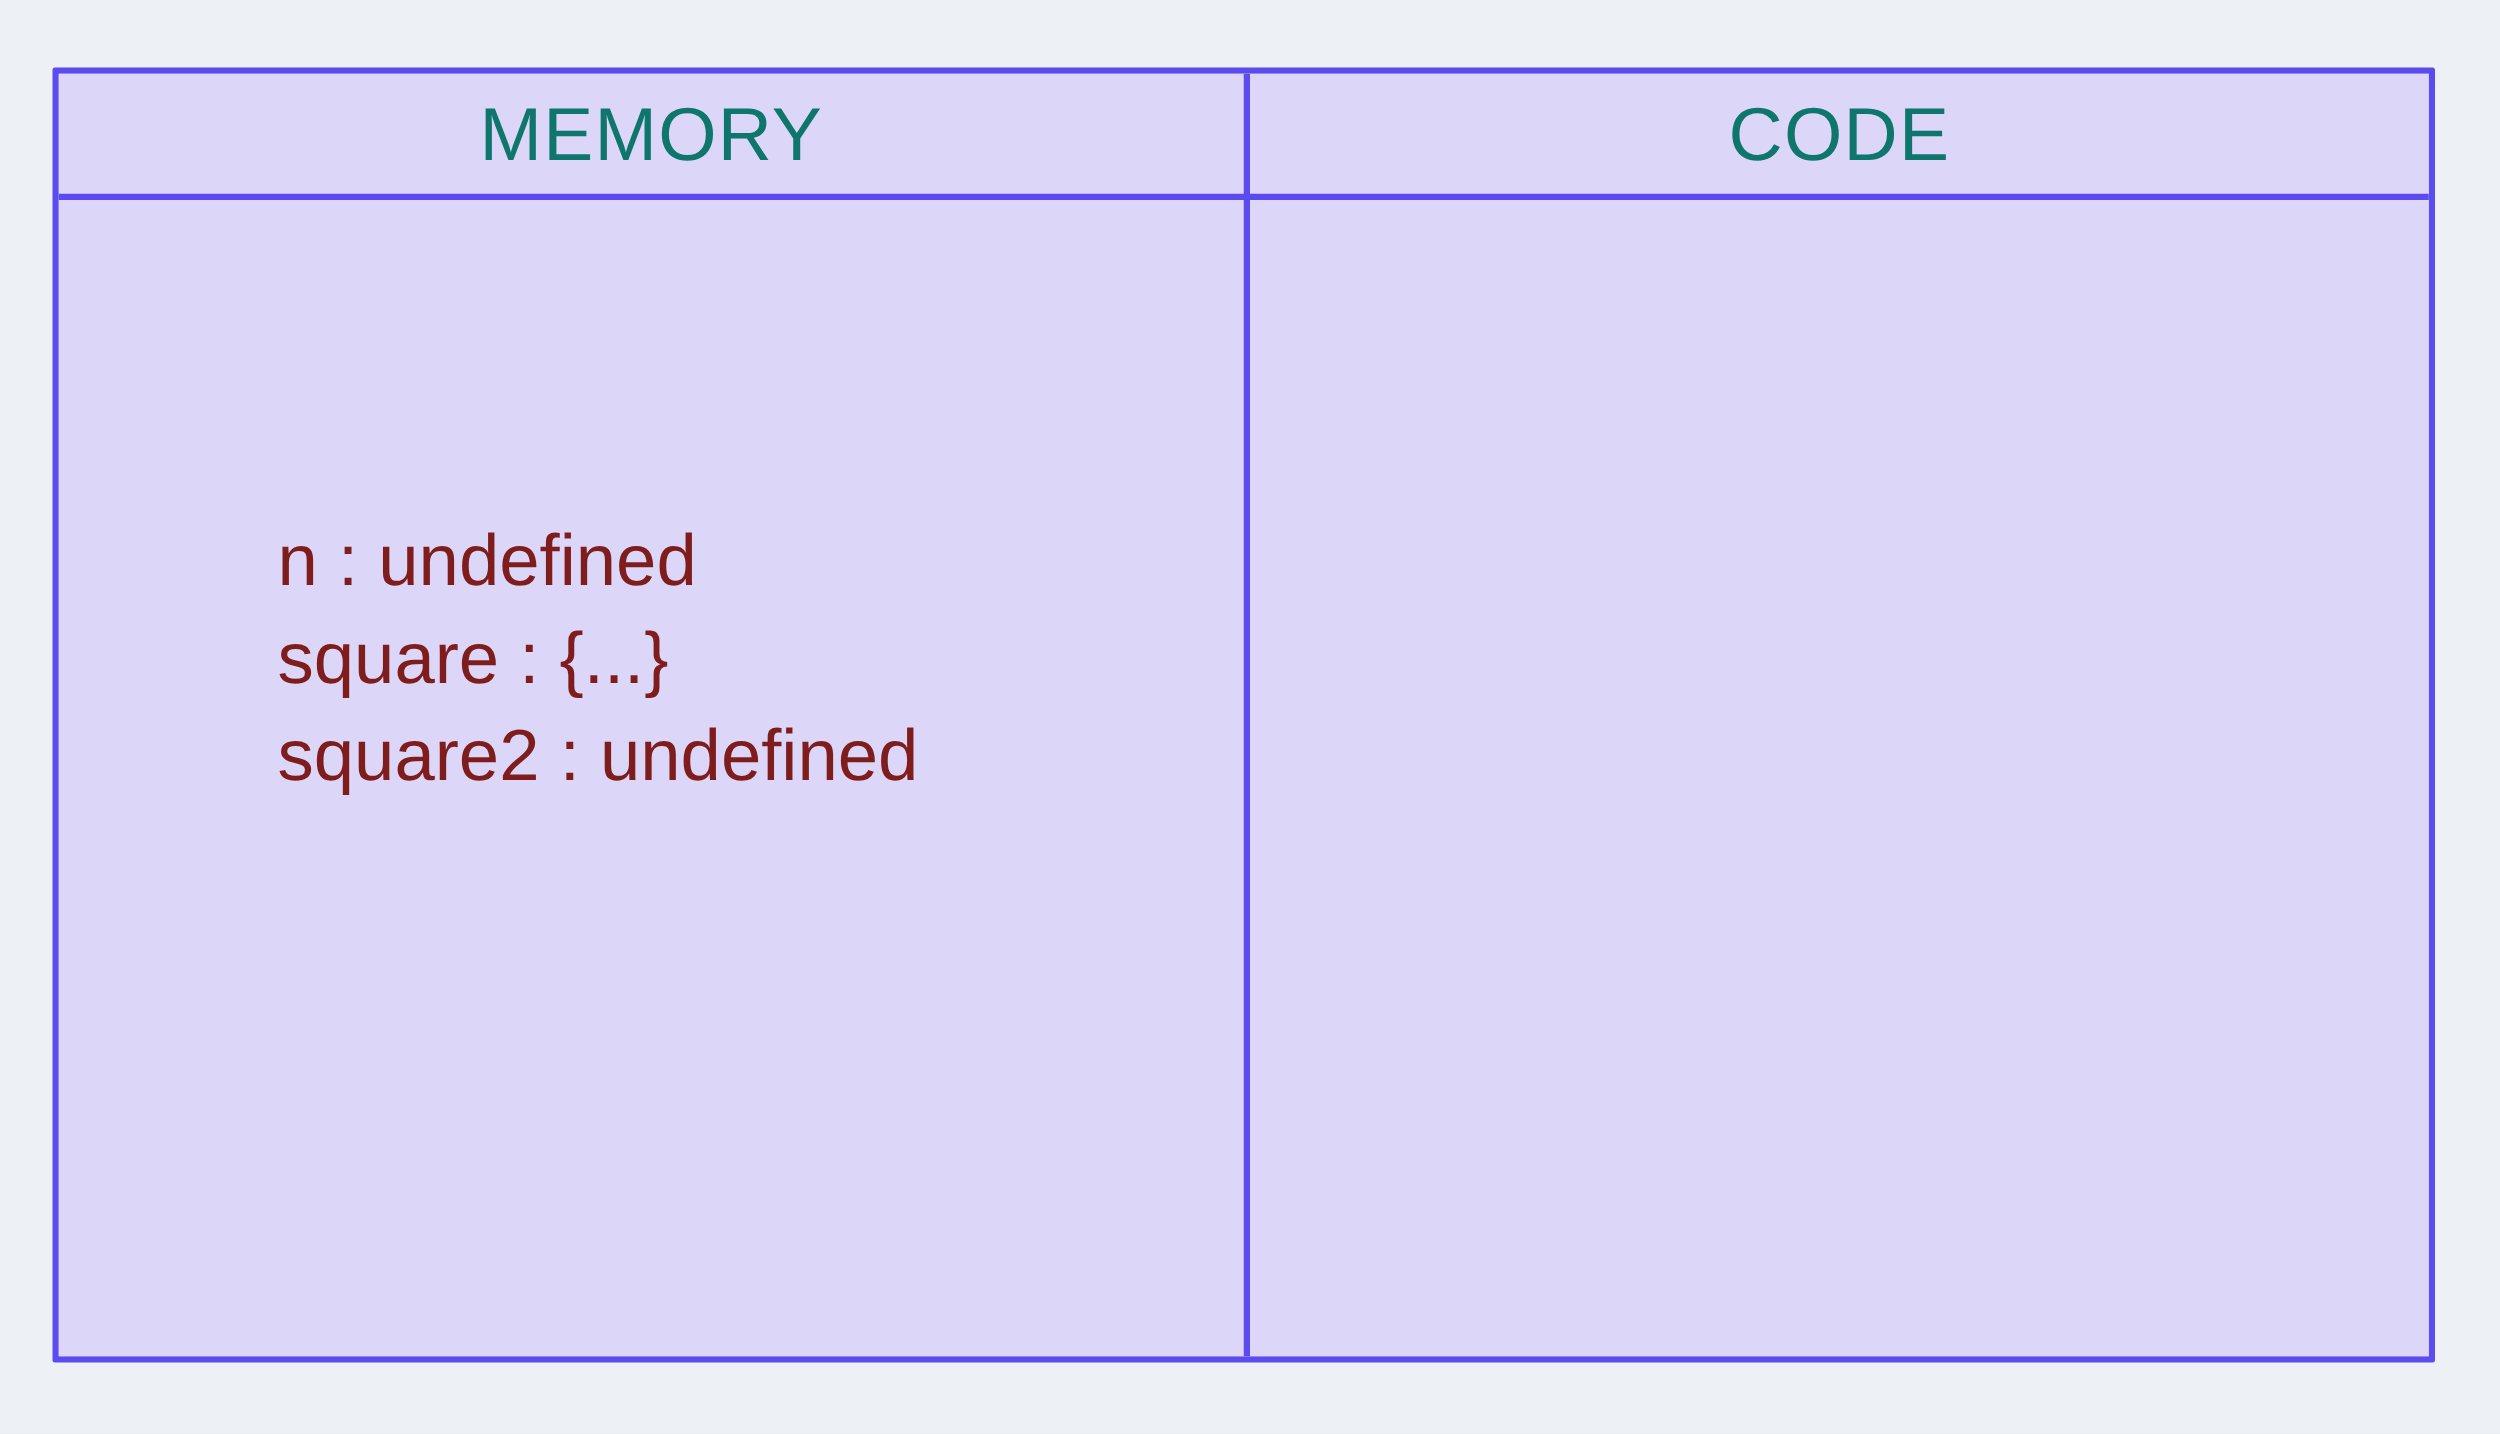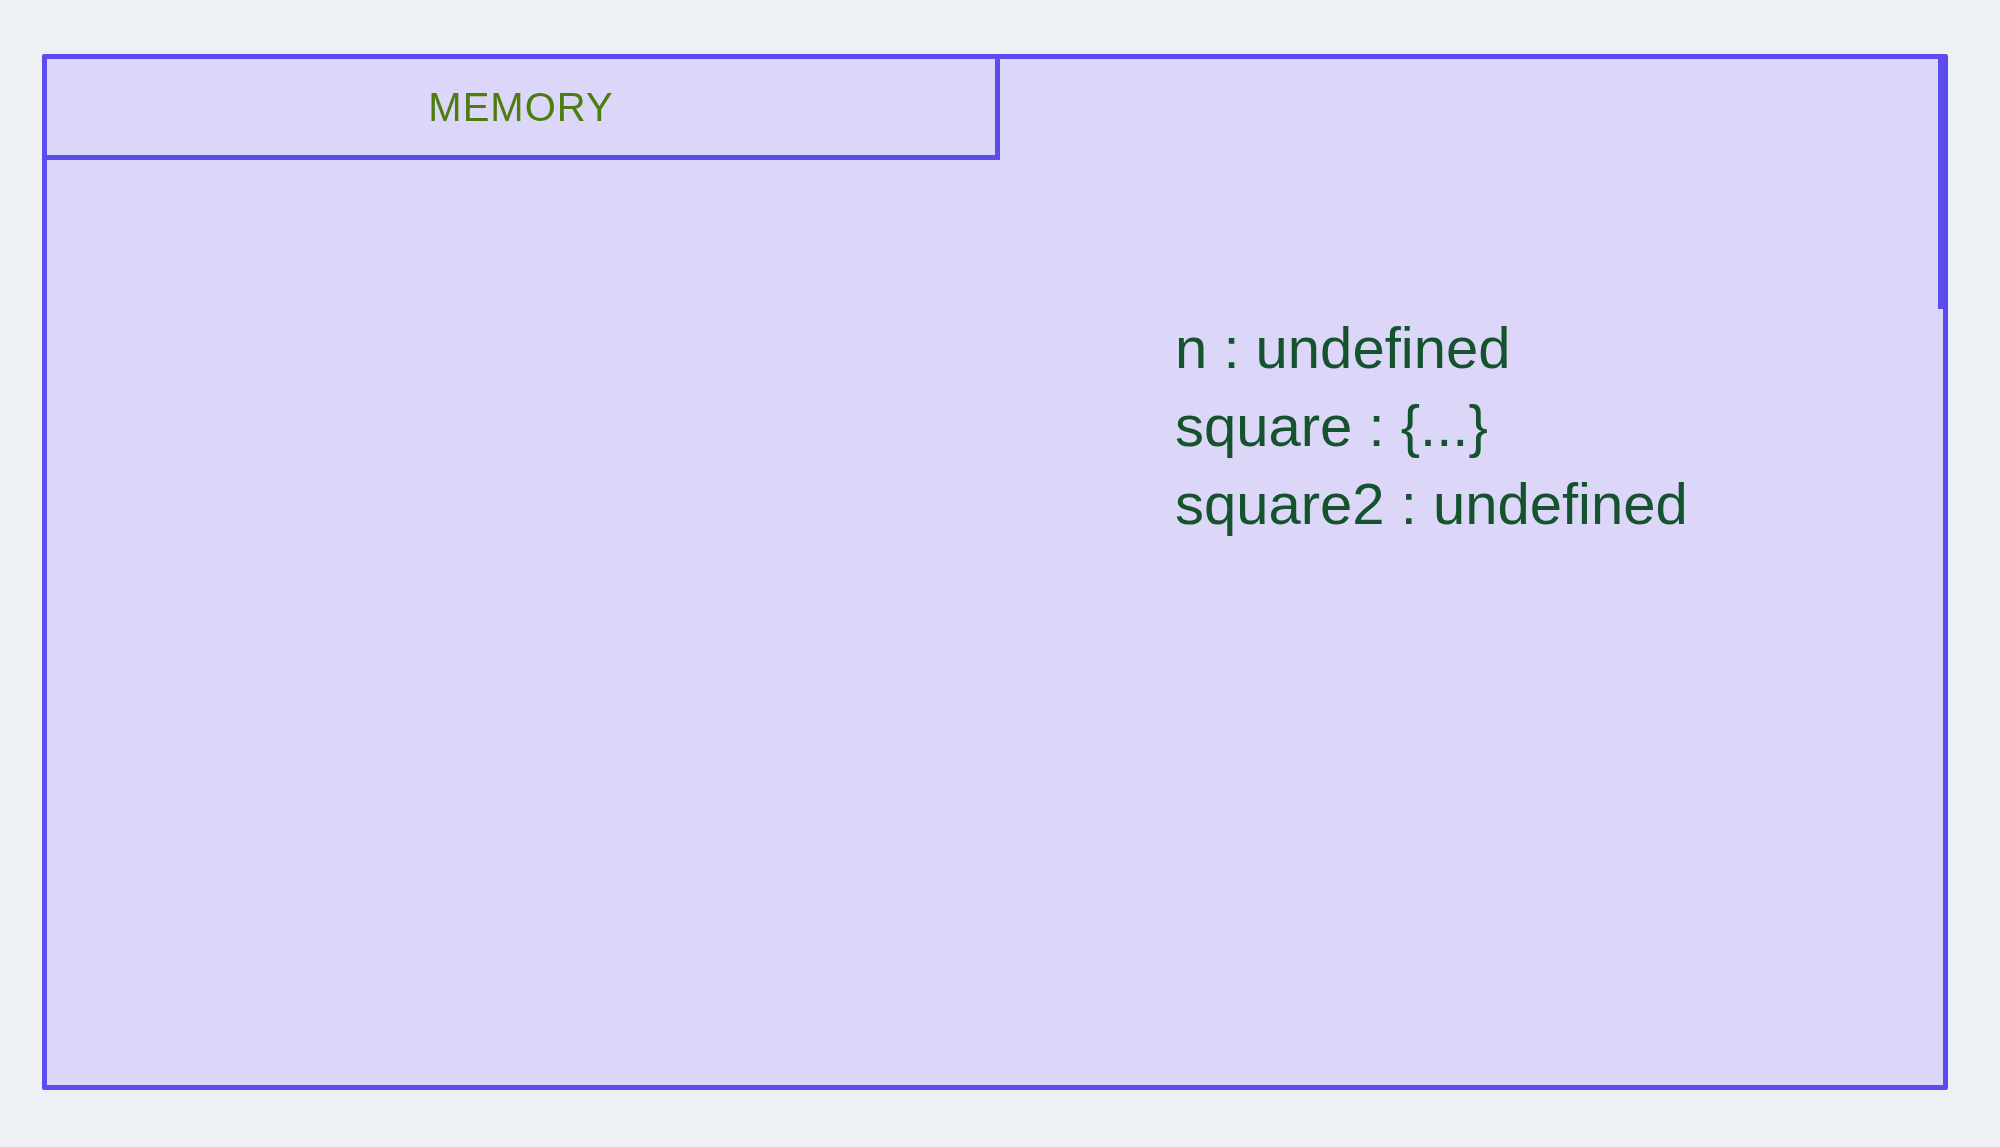--- a/index.html
+++ b/index.html
@@ -33,47 +33,50 @@
     box-sizing: border-box;
   }
   .cell.left {
     border-right: 5px solid #5c4bee;
   }
   .cell.header {
     border-bottom: 5px solid #5c4bee;
     display: flex;
     align-items: center;
     justify-content: center;
-    font-size: 40px;
+    font-size: 60px;
     font-weight: 400;
     letter-spacing: 1px;
-    color: #4d7c0f;
+    color: #0f766e;
   }
   .cell.body.memory {
     padding: 250px 0 0 175px;
     font-size: 58px;
     line-height: 78px;
-    color: #14532d;
+    color: #7f1d1d;
   }
   .mem-row {
     white-space: nowrap;
   }
   .sep {
     white-space: pre;
   }
 </style>
 </head>
 <body>
 
 <div class="board">
 
   <div class="cell header left">
     <span>MEMORY</span>
   </div>
 
+  <div class="cell header">
+    <span>CODE</span>
+  </div>
 
   <div class="cell body left memory">
 
     <div class="mem-row">
       <span>n</span><span class="sep"> : </span><span>undefined</span>
     </div>
 
     <div class="mem-row">
       <span>square</span><span class="sep"> : </span><span>{...}</span>
     </div>

